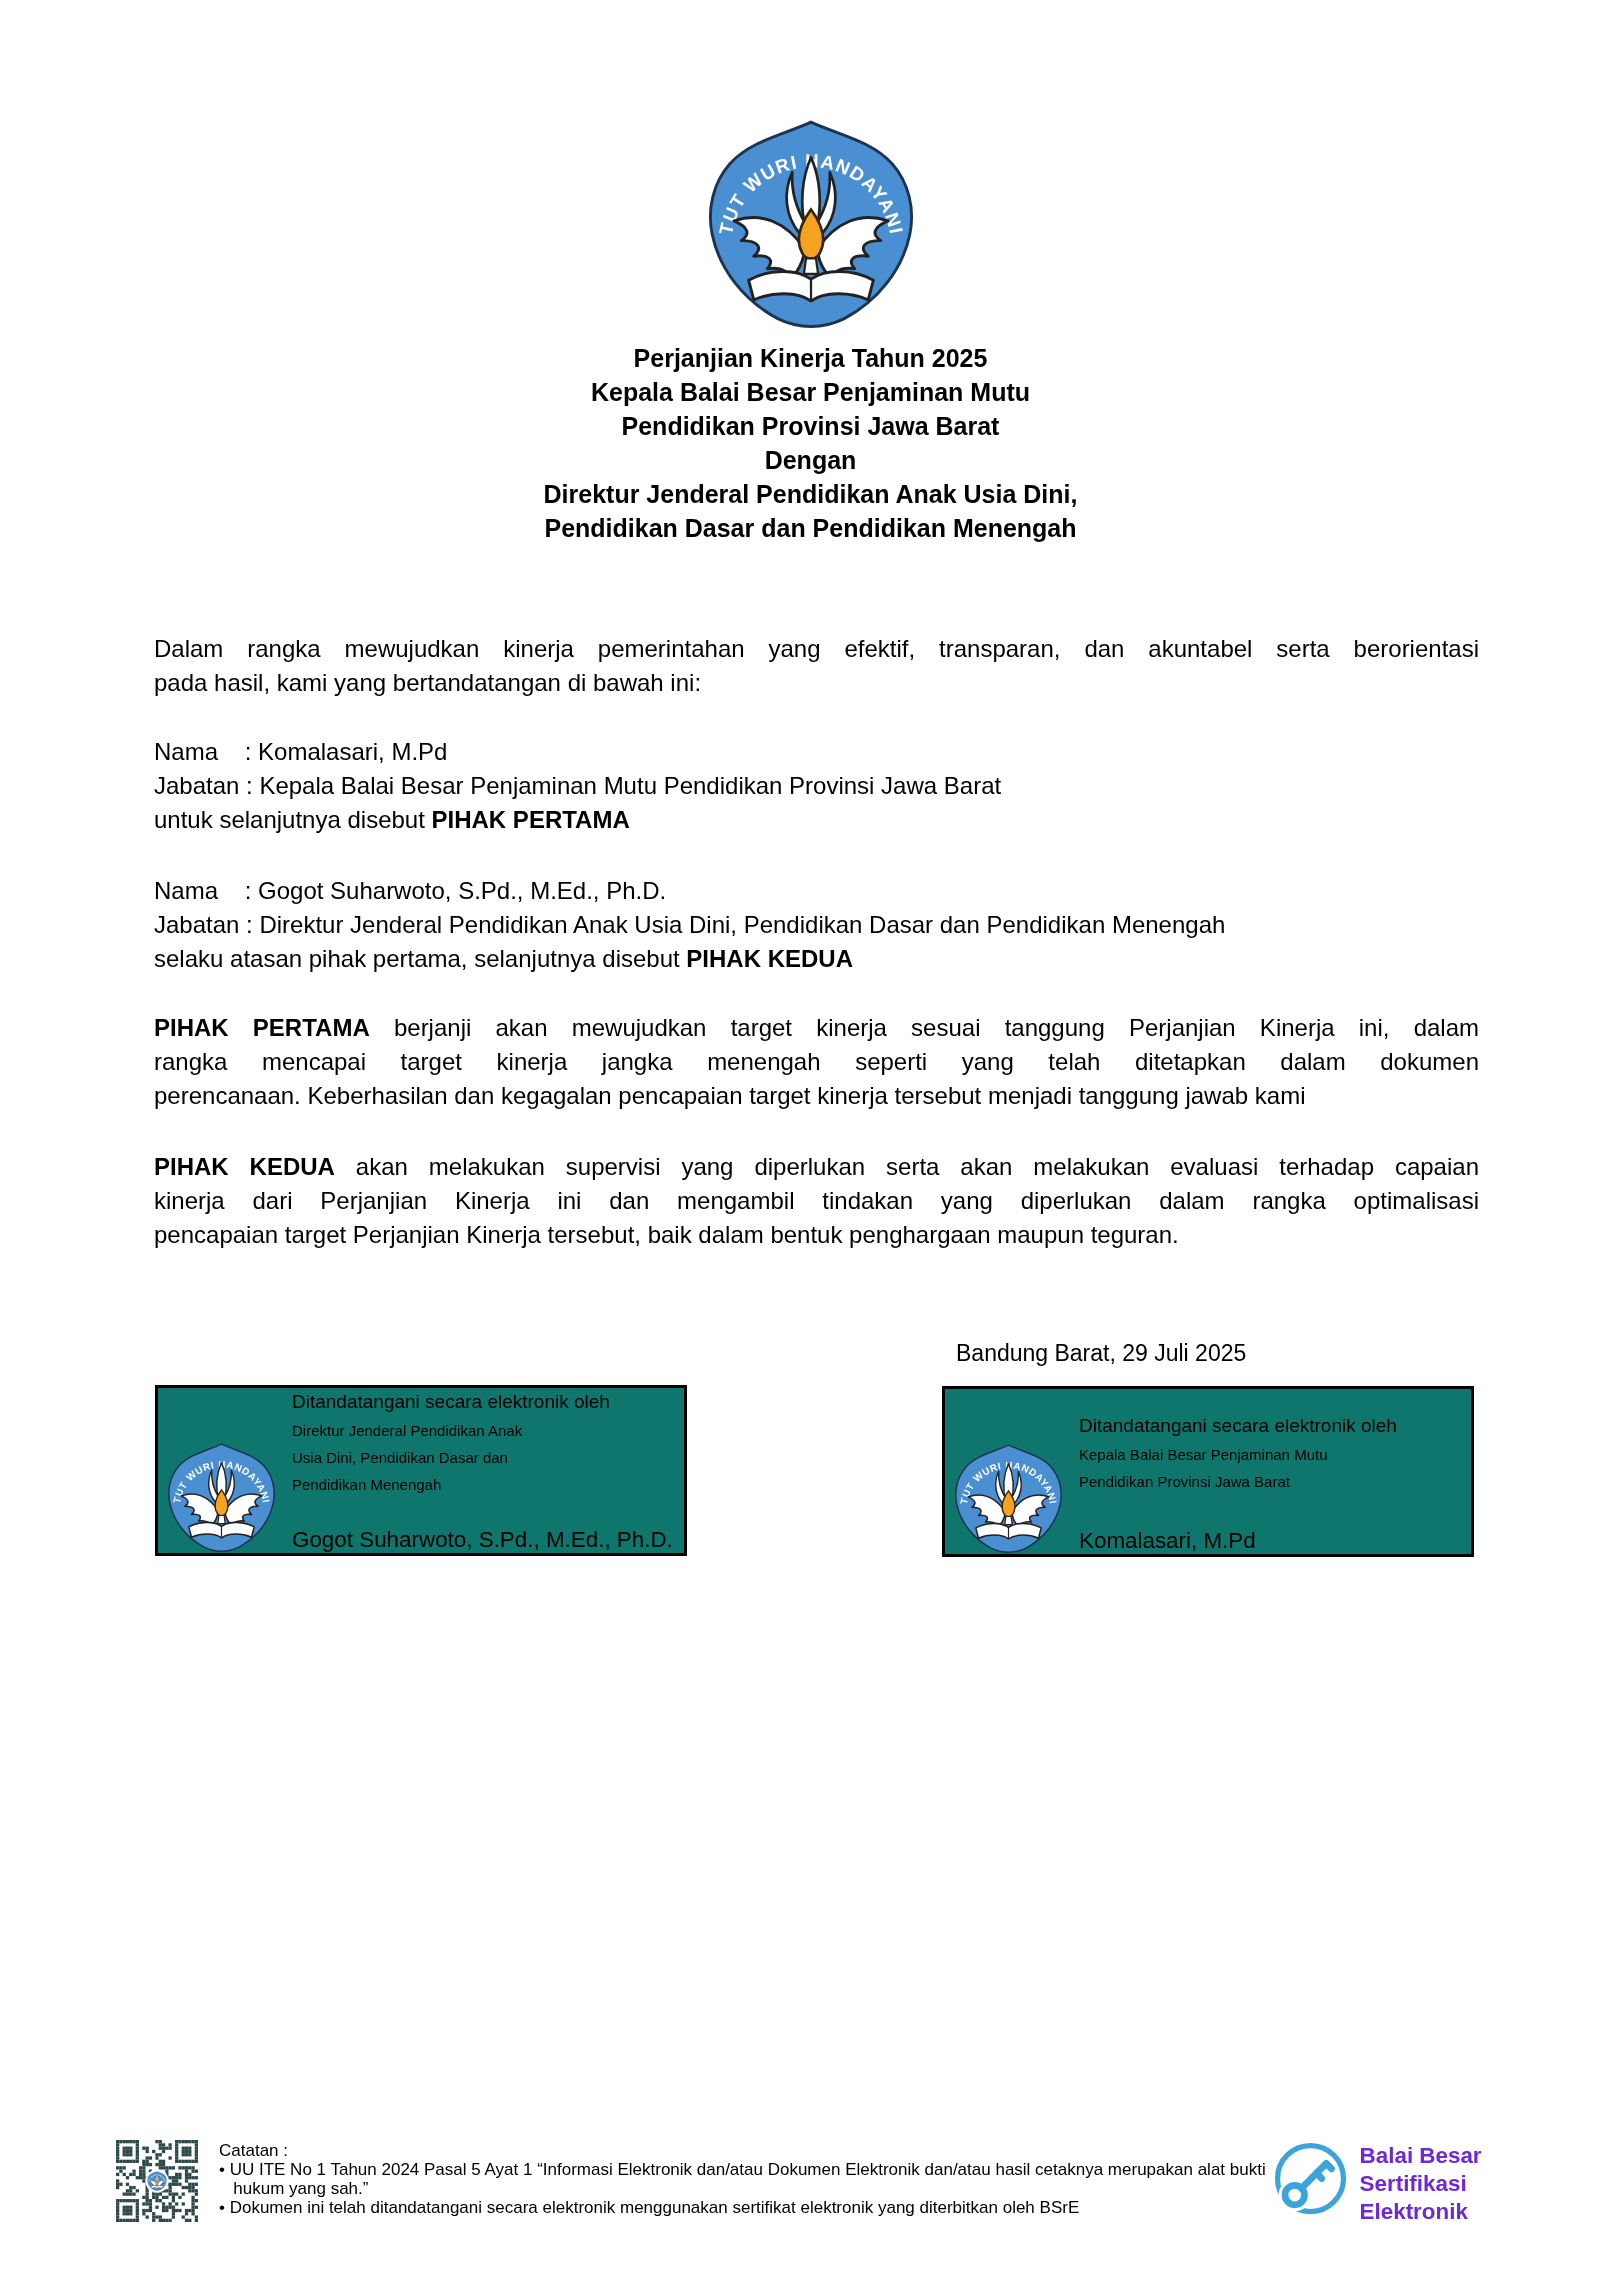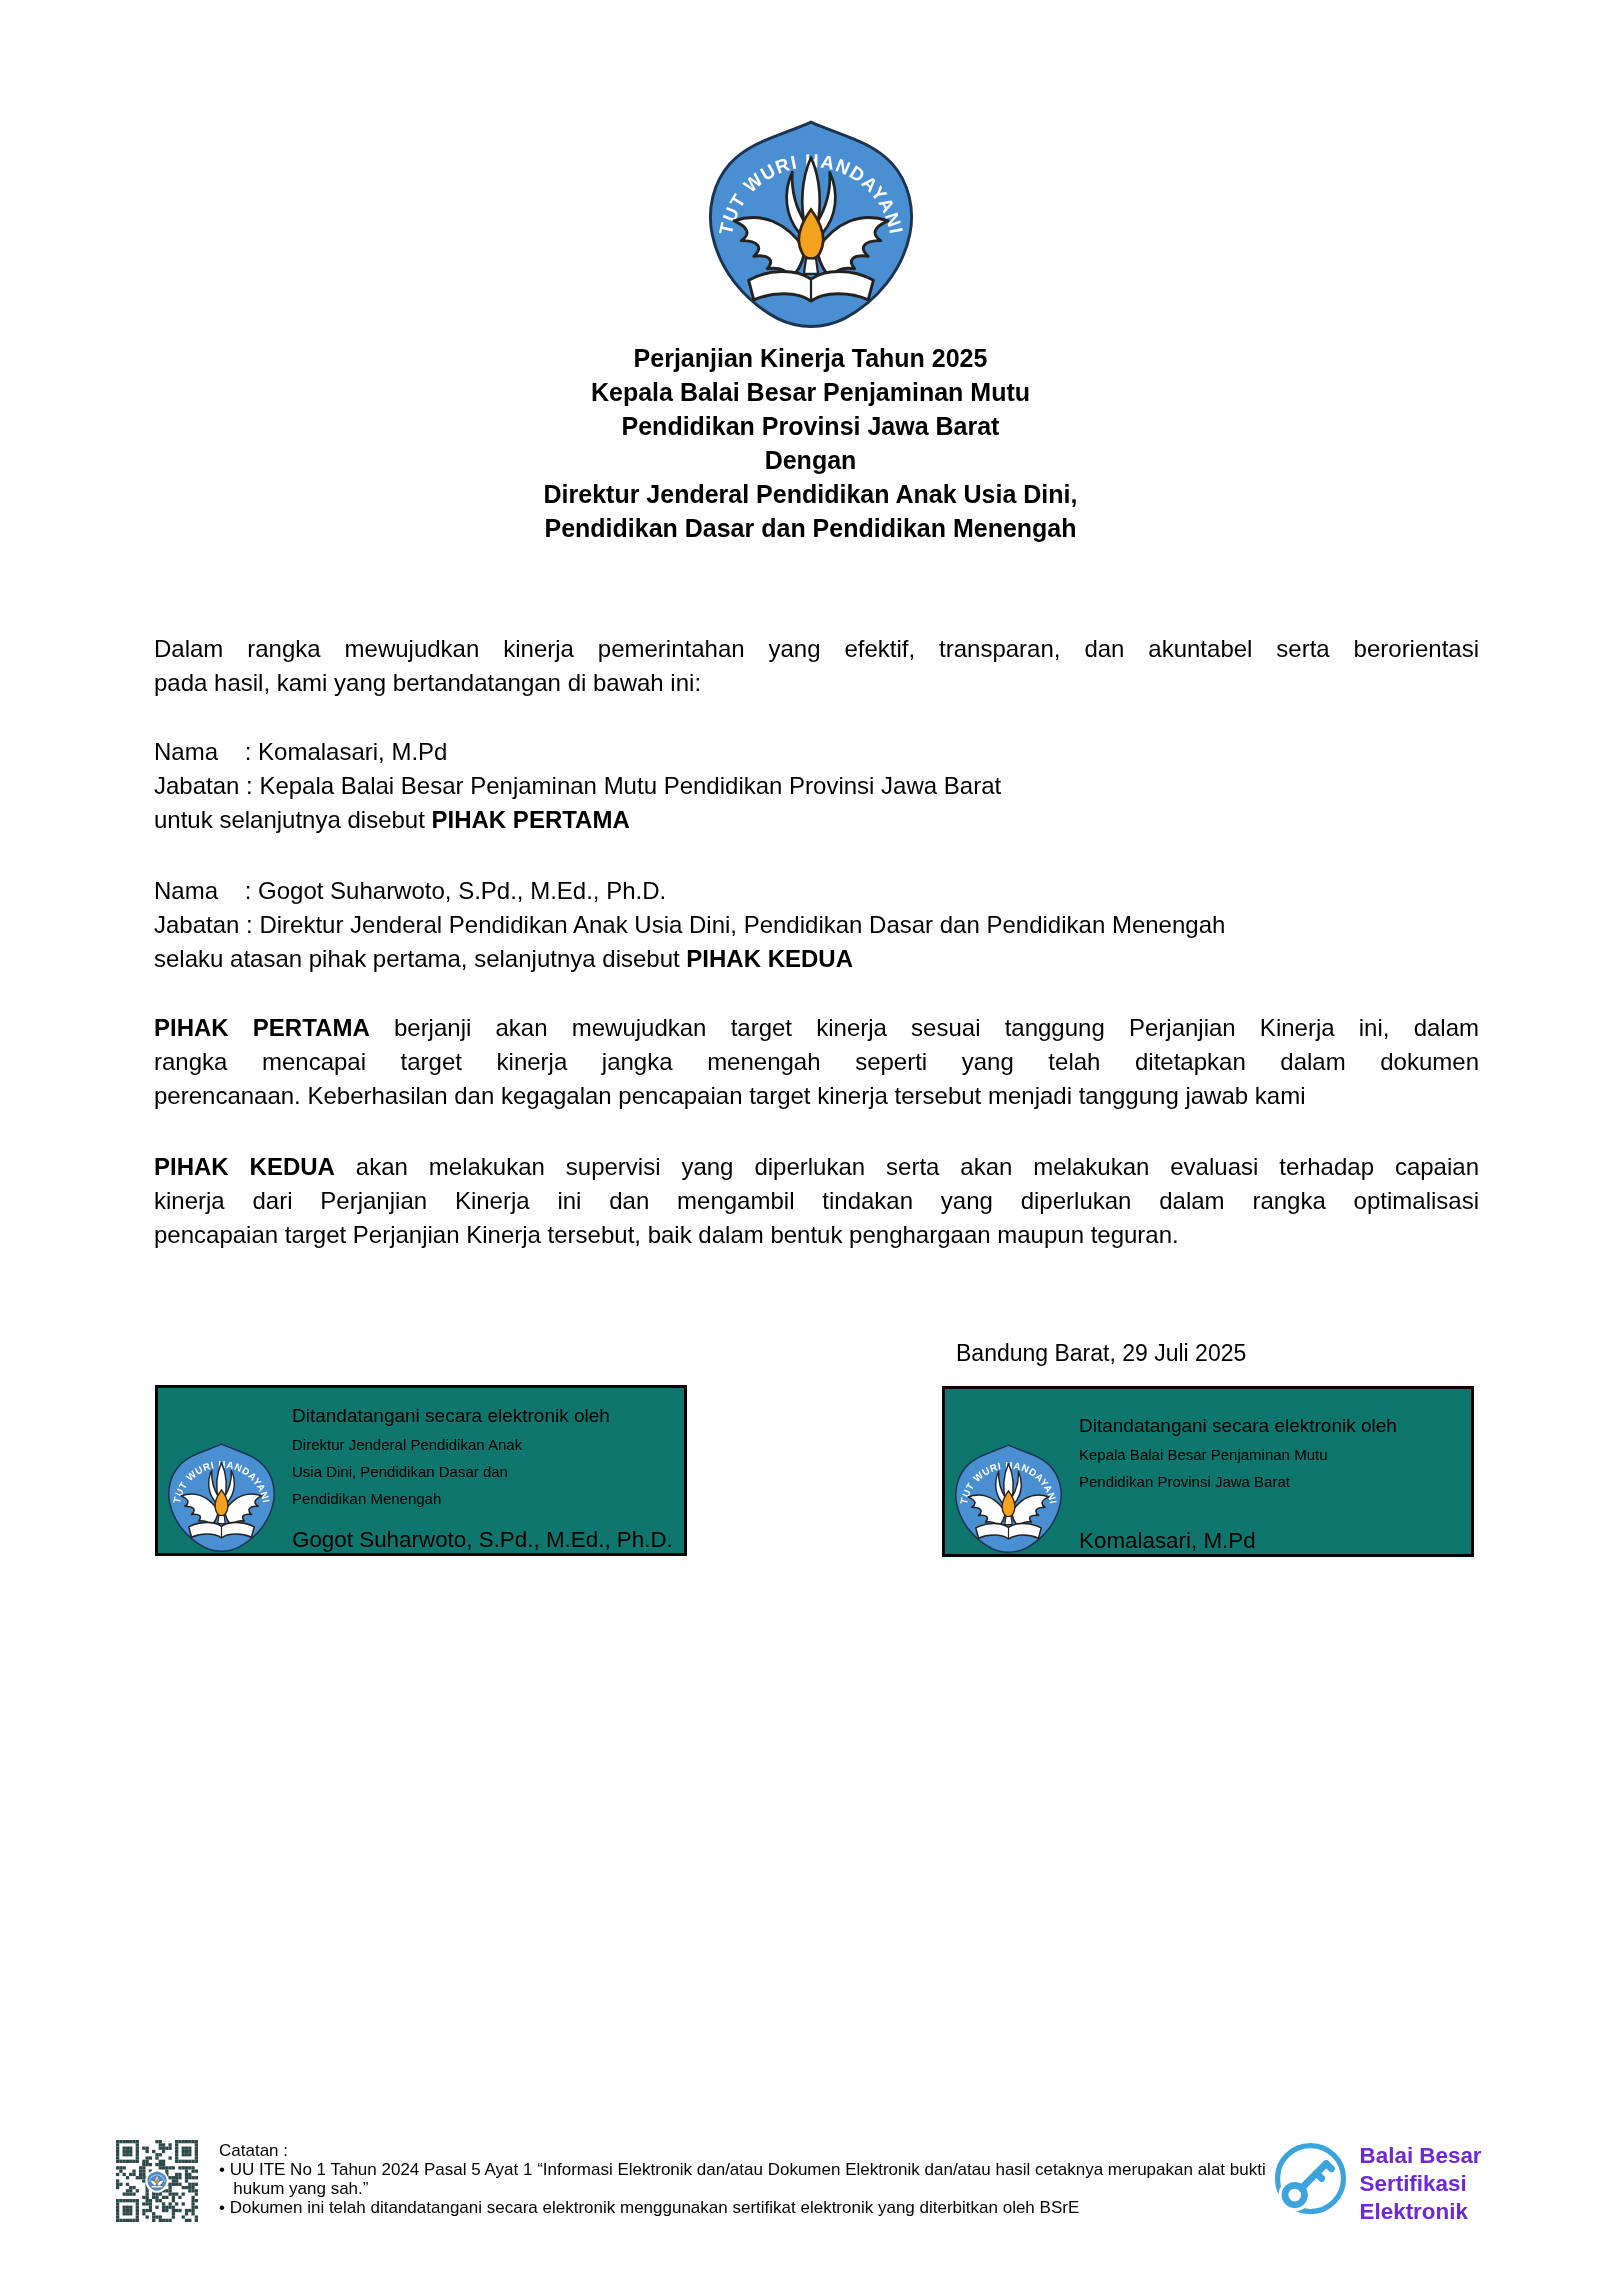--- a/index.html
+++ b/index.html
@@ -28,21 +28,21 @@
   
   .sigbox{box-sizing:border-box;border:3.6px solid #000;height:171px;width:532px;
           display:flex;align-items:flex-end;background:#0f766e;}
   .sig-logo{width:109px;height:111px;flex:none;margin-left:9px;}
   .sig-text{margin-left:16px;min-width:0;}
   .sig-label{font-size:19px;line-height:21.5px;margin-bottom:4.5px;}
   .sig-role{font-size:15px;line-height:27px;}
   .sig-name{font-size:22.4px;line-height:27px;white-space:nowrap;}
   .box-left{left:155px;top:1385px;}
   .box-right{left:942px;top:1386px;}
-  .box-left .sig-name{margin-top:14px;}
+  .box-left .sig-name{margin-top:28px;}
   .box-right .sig-name{margin-top:32px;}
 
   
   .qr{left:116px;top:2140px;width:82px;height:82px;}
   .notes{left:219px;top:2141px;font-size:17px;line-height:19px;}
   .note-indent{margin-left:14.3px;}
   .bsre{left:1273px;top:2141px;display:flex;gap:11.6px;align-items:flex-start;}
   .bsre-icon{width:75px;height:75px;flex:none;}
   .bsre-text{font-weight:bold;font-size:22.4px;line-height:28px;padding-top:0.9px;}
   .hidden-defs{position:absolute;width:0;height:0;overflow:hidden;}

